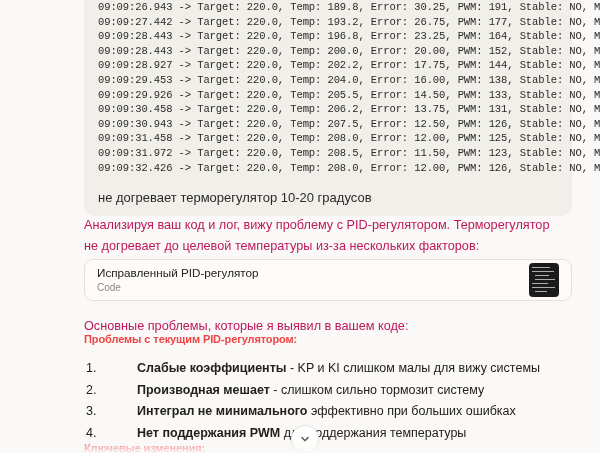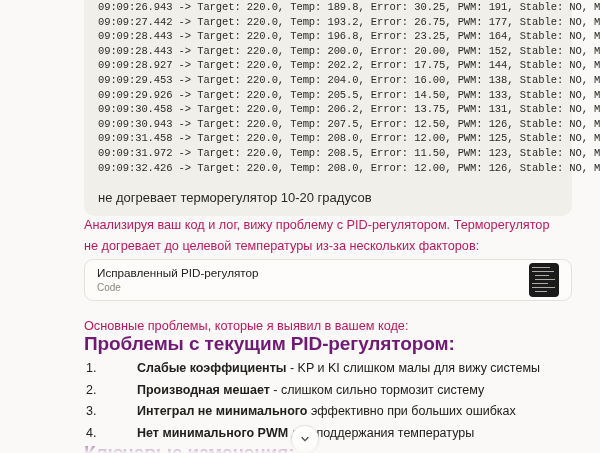--- a/index.html
+++ b/index.html
@@ -99,23 +99,23 @@
     position: absolute;
     height: 1.4px;
     background: #c9c6bd;
     opacity: 0.85;
   }
 
   
   .section-heading {
     position: absolute;
     left: 84px;
-    font-size: 19px;
+    font-size: 11px;
     font-weight: bold;
-    color: #701a75;
+    color: #ef4444;
     letter-spacing: -0.1px;
   }
   .h-problems { top: 333px; }
   .h-changes  { top: 442px; }
 
   
   .olist {
     position: absolute;
     left: 84px;
     top: 358px;
@@ -214,21 +214,21 @@
     <li>
       <span class="num">1.</span><b>Слабые коэффициенты</b><span> - KP и KI слишком малы для вижу системы</span>
     </li>
     <li>
       <span class="num">2.</span><b>Производная мешает</b><span> - слишком сильно тормозит систему</span>
     </li>
     <li>
       <span class="num">3.</span><b>Интеграл не минимального</b><span> эффективно при больших ошибках</span>
     </li>
     <li>
-      <span class="num">4.</span><b>Нет минимального PWM</b><span> для поддержания температуры</span>
+      <span class="num">4.</span><b>Нет поддержания PWM</b><span> для поддержания температуры</span>
     </li>
   </ol>
 
   <div class="section-heading h-changes">Ключевые изменения:</div>
 
   <div class="scroll-btn">
     <svg width="12" height="12" viewBox="0 0 12 12">
       <path d="M3 4.5 L6 7.8 L9 4.5" stroke="#3c3a35" stroke-width="1.3" fill="none" stroke-linecap="round" stroke-linejoin="round"></path>
     </svg>
   </div>

